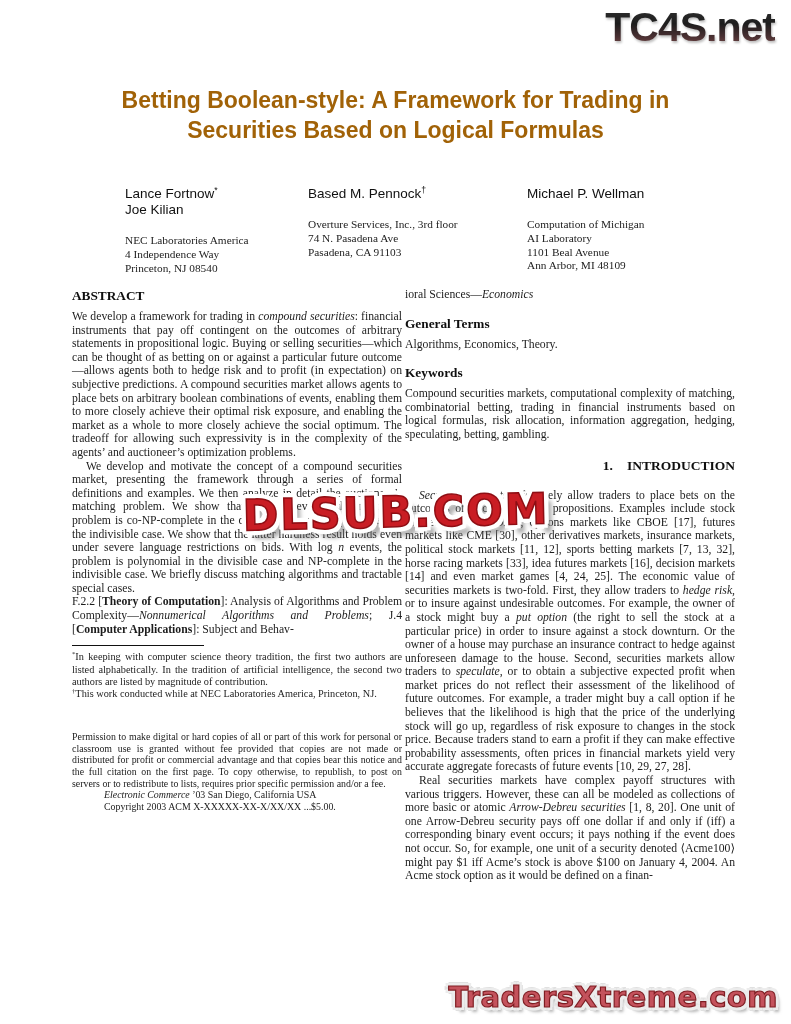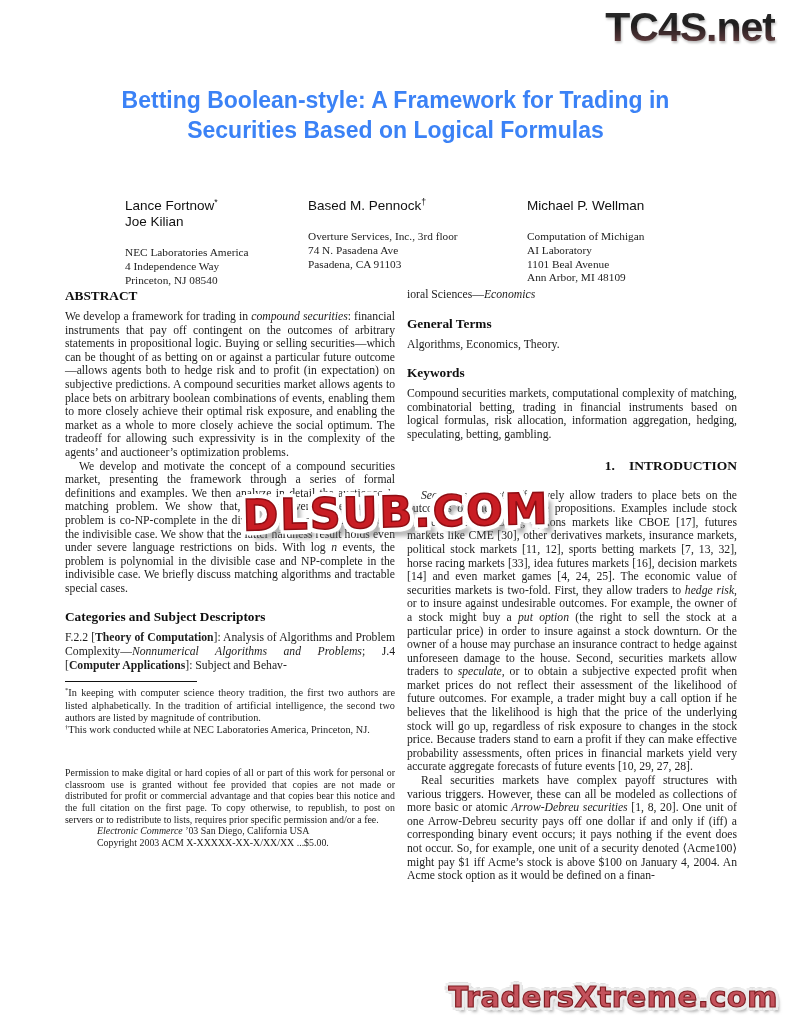--- a/index.html
+++ b/index.html
@@ -39,36 +39,36 @@
       -3px -3px 0 #ececec, 3px -3px 0 #ececec, -3px 3px 0 #ececec, 3px 3px 0 #ececec,
       -4px 0 0 #e0e0e0, 4px 0 0 #e0e0e0, 0 -4px 0 #e0e0e0, 0 4px 0 #e0e0e0,
       4px 5px 3px rgba(150,150,150,0.7);
     z-index:5;
   }
 
   
   .title{
     position:absolute;top:85px;left:0;width:100%;text-align:center;
     font-family:"Liberation Sans", sans-serif;font-weight:bold;
-    font-size:23px;line-height:30px;color:#3b82f6;
+    font-size:23px;line-height:30px;color:#a16207;
   }
 
   
   .authors{position:absolute;top:186px;left:0;width:100%;height:95px;}
-  .author{position:absolute;top:12px;}
+  .author{position:absolute;top:0;}
   .author.a0{left:125px;width:185px;}
   .author.a1{left:308px;width:205px;}
   .author.a2{left:527px;width:200px;}
   .author-name{
     font-family:"Liberation Sans", sans-serif;font-size:13.5px;line-height:16px;color:#101010;
   }
   .author-affil{font-size:11.3px;line-height:13.8px;color:#222;margin-top:16px;}
 
   
-  .cols{position:absolute;top:288px;left:65px;width:672px;display:flex;gap:12px;}
+  .cols{position:absolute;top:288px;left:72px;width:672px;display:flex;gap:3px;}
   .col{width:330px;font-size:11.7px;line-height:13.6px;text-align:justify;color:#1c1c1c;}
   .sec-head{
     font-weight:bold;font-size:13.3px;line-height:15px;margin:0 0 7px 0;
     text-align:left;color:#0f0f0f;
   }
   .sec-head.mt{margin-top:14px;}
   .col p{margin:0;}
   .col p.indent{text-indent:14px;}
 
   .intro-head{
@@ -129,21 +129,20 @@
     </div>
   </div>
 
   <div class="cols">
 
     <div class="col">
       <div class="sec-head">ABSTRACT</div>
       <p><span>We develop a framework for trading in </span><span class="r-i">compound securities</span><span>: financial instruments that pay off contingent on the outcomes of arbitrary statements in propositional logic. Buying or selling securities—which can be thought of as betting on or against a particular future outcome—allows agents both to hedge risk and to profit (in expectation) on subjective predictions. A compound securities market allows agents to place bets on arbitrary boolean combinations of events, enabling them to more closely achieve their optimal risk exposure, and enabling the market as a whole to more closely achieve the social optimum. The tradeoff for allowing such expressivity is in the complexity of the agents’ and auctioneer’s optimization problems.</span></p>
       <p class="indent"><span>We develop and motivate the concept of a compound securities market, presenting the framework through a series of formal definitions and examples. We then analyze in detail the auctioneer’s matching problem. We show that, with </span><span class="r-i">n</span><span> events, the matching problem is co-NP-complete in the divisible case and Σ</span><span class="r-sup">p</span><span class="r-sub">2</span><span>-complete in the indivisible case. We show that the latter hardness result holds even under severe language restrictions on bids. With log </span><span class="r-i">n</span><span> events, the problem is polynomial in the divisible case and NP-complete in the indivisible case. We briefly discuss matching algorithms and tractable special cases.</span></p>
 
-      <div class="sec-head mt">Categories and Subject Descriptors</div>
       <p><span>F.2.2 [</span><span class="r-b">Theory of Computation</span><span>]: Analysis of Algorithms and Problem Complexity—</span><span class="r-i">Nonnumerical Algorithms and Problems</span><span>; J.4 [</span><span class="r-b">Computer Applications</span><span>]: Subject and Behav-</span></p>
 
       <div class="footnote-rule"></div>
       <p class="footnote"><span class="r-sup">*</span><span>In keeping with computer science theory tradition, the first two authors are listed alphabetically. In the tradition of artificial intelligence, the second two authors are listed by magnitude of contribution.</span></p>
       <p class="footnote"><span class="r-sup">†</span><span>This work conducted while at NEC Laboratories America, Princeton, NJ.</span></p>
 
       <div class="permission">
         <div>Permission to make digital or hard copies of all or part of this work for personal or classroom use is granted without fee provided that copies are not made or distributed for profit or commercial advantage and that copies bear this notice and the full citation on the first page. To copy otherwise, to republish, to post on servers or to redistribute to lists, requires prior specific permission and/or a fee.</div>
         <div class="line"><span class="r-i">Electronic Commerce</span><span> ’03 San Diego, California USA</span></div>
         <div class="line">Copyright 2003 ACM X-XXXXX-XX-X/XX/XX ...$5.00.</div>

